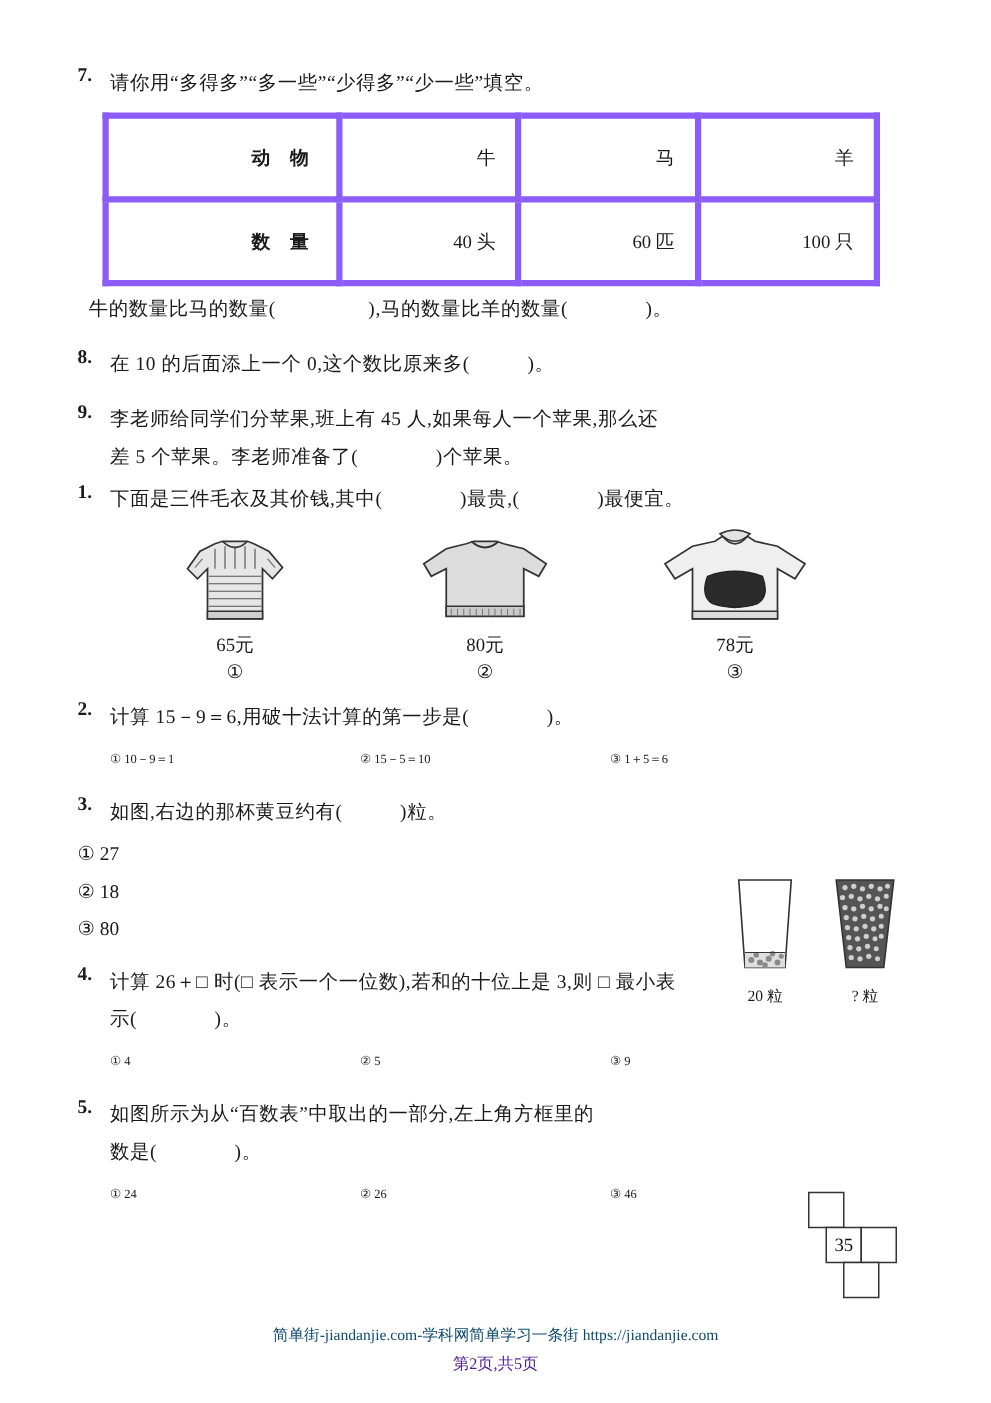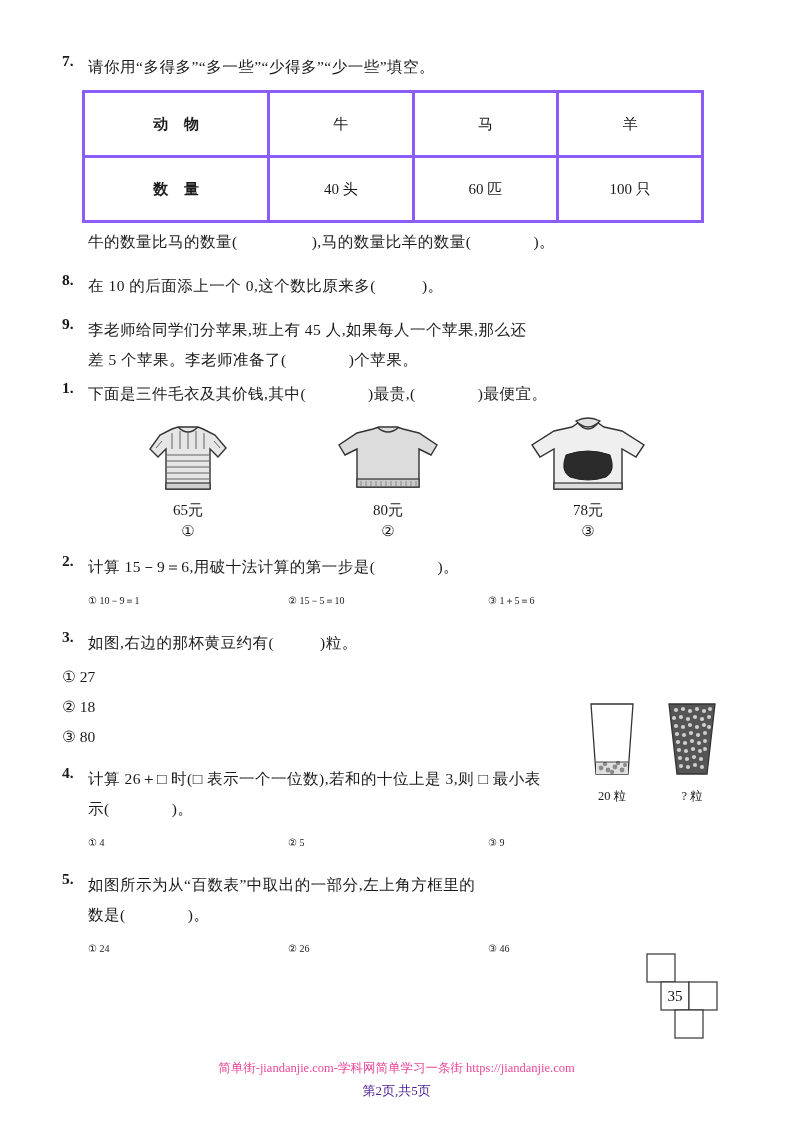--- a/index.html
+++ b/index.html
@@ -50,23 +50,23 @@
   .blank-lg { display: inline-block; width: 74px; }
 
   
   table.animal {
     border-collapse: collapse;
     margin: 8px 0 4px 20px;
     width: 622px;
     table-layout: fixed;
   }
   table.animal td {
-    border: 3px solid #8b5cf6;
+    border: 5px solid #8b5cf6;
     height: 30px;
-    text-align: center;
+    text-align: right;
     font-size: 15px;
     padding: 16px;
   }
   table.animal td.head {
     font-weight: bold;
     letter-spacing: 6px;
     text-indent: 6px;
   }
   .indent { margin-left: 26px; }
 
@@ -126,21 +126,21 @@
   
   .footer {
     position: absolute;
     left: 0;
     right: 0;
     bottom: 22px;
     text-align: center;
   }
   .footer .site {
     font-size: 12.5px;
-    color: #ec4899;
+    color: #0c4a6e;
     margin-bottom: 5px;
   }
   .footer .pageno {
     font-size: 13px;
     color: #4c1d95;
   }
 </style>
 </head>
 <body>
 
@@ -163,21 +163,21 @@
     </tr>
     <tr>
       <td class="head">数  量</td>
       <td>40 头</td>
       <td>60 匹</td>
       <td>100 只</td>
     </tr>
   </tbody>
     </table>
 
-  <div class="qbody indent" style="margin-left:26px">
+  <div class="qbody indent" style="margin-left:9px">
     <span class="cn">牛的数量比马的数量(</span><span class="blank-lg"></span><span class="cn">),马的数量比羊的数量(</span><span class="blank-md"></span><span class="cn">)。</span>
   </div>
 
   <div class="q" style="margin-top:14px">
     <div class="qnum">8.</div>
     <div class="qbody">
       <span class="cn">在 10 的后面添上一个 0,这个数比原来多(</span><span class="blank-sm"></span><span class="cn">)。</span>
     </div>
   </div>
 

